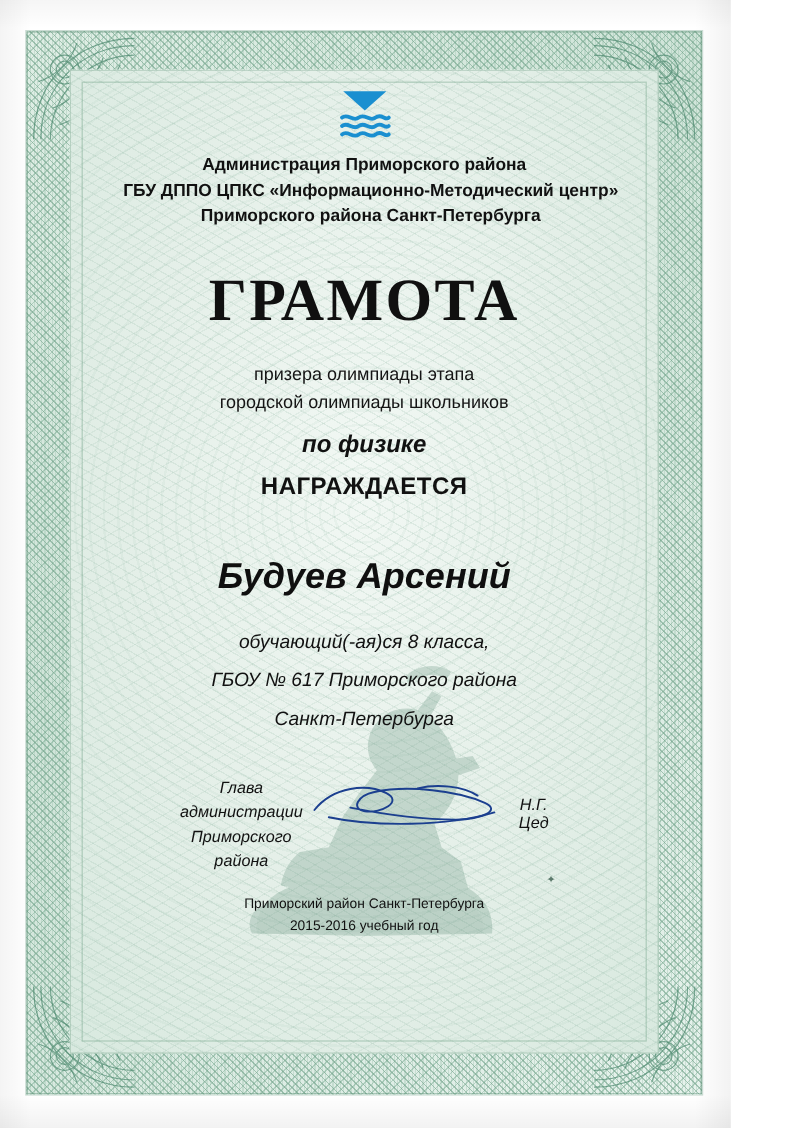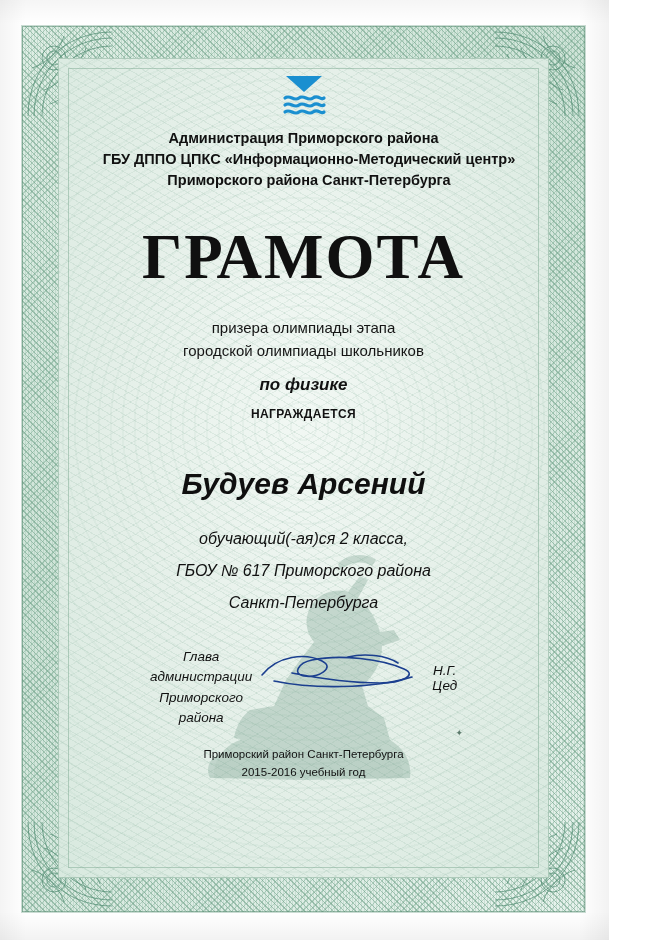--- a/index.html
+++ b/index.html
@@ -149,43 +149,43 @@
     font-size: 14.5px;
     font-weight: bold;
     color: #111;
     padding-left: 11px;
   }
 
   .title {
     margin-top: 30px;
     font-family: "Liberation Serif", serif;
     font-weight: bold;
-    font-size: 63px;
+    font-size: 50px;
     letter-spacing: 2px;
     color: #101010;
   }
 
   .subtitle {
     margin-top: 22px;
     font-size: 15px;
     line-height: 1.55;
     color: #151515;
   }
 
   .discipline {
     margin-top: 12px;
-    font-size: 17px;
+    font-size: 20px;
     font-style: italic;
     font-weight: bold;
     color: #111;
   }
 
   .awarded {
     margin-top: 12px;
-    font-size: 12px;
+    font-size: 20px;
     font-weight: bold;
     letter-spacing: 0.4px;
     color: #111;
   }
 
   .recipient {
     margin-top: 46px;
     font-size: 30px;
     font-weight: bold;
     font-style: italic;
@@ -348,21 +348,21 @@
         <div>городской олимпиады школьников</div>
       </div>
 
       <div class="discipline">по физике</div>
 
       <div class="awarded">НАГРАЖДАЕТСЯ</div>
 
       <div class="recipient">Будуев Арсений</div>
 
       <div class="recipient-details">
-        <div>обучающий(-ая)ся 2 класса,</div>
+        <div>обучающий(-ая)ся 8 класса,</div>
         <div>ГБОУ № 617 Приморского района</div>
         <div>Санкт-Петербурга</div>
       </div>
 
       <div class="signature-row">
         <div class="sig-left">
           <div>Глава администрации</div>
           <div>Приморского района</div>
         </div>
         <div class="sig-mid">

